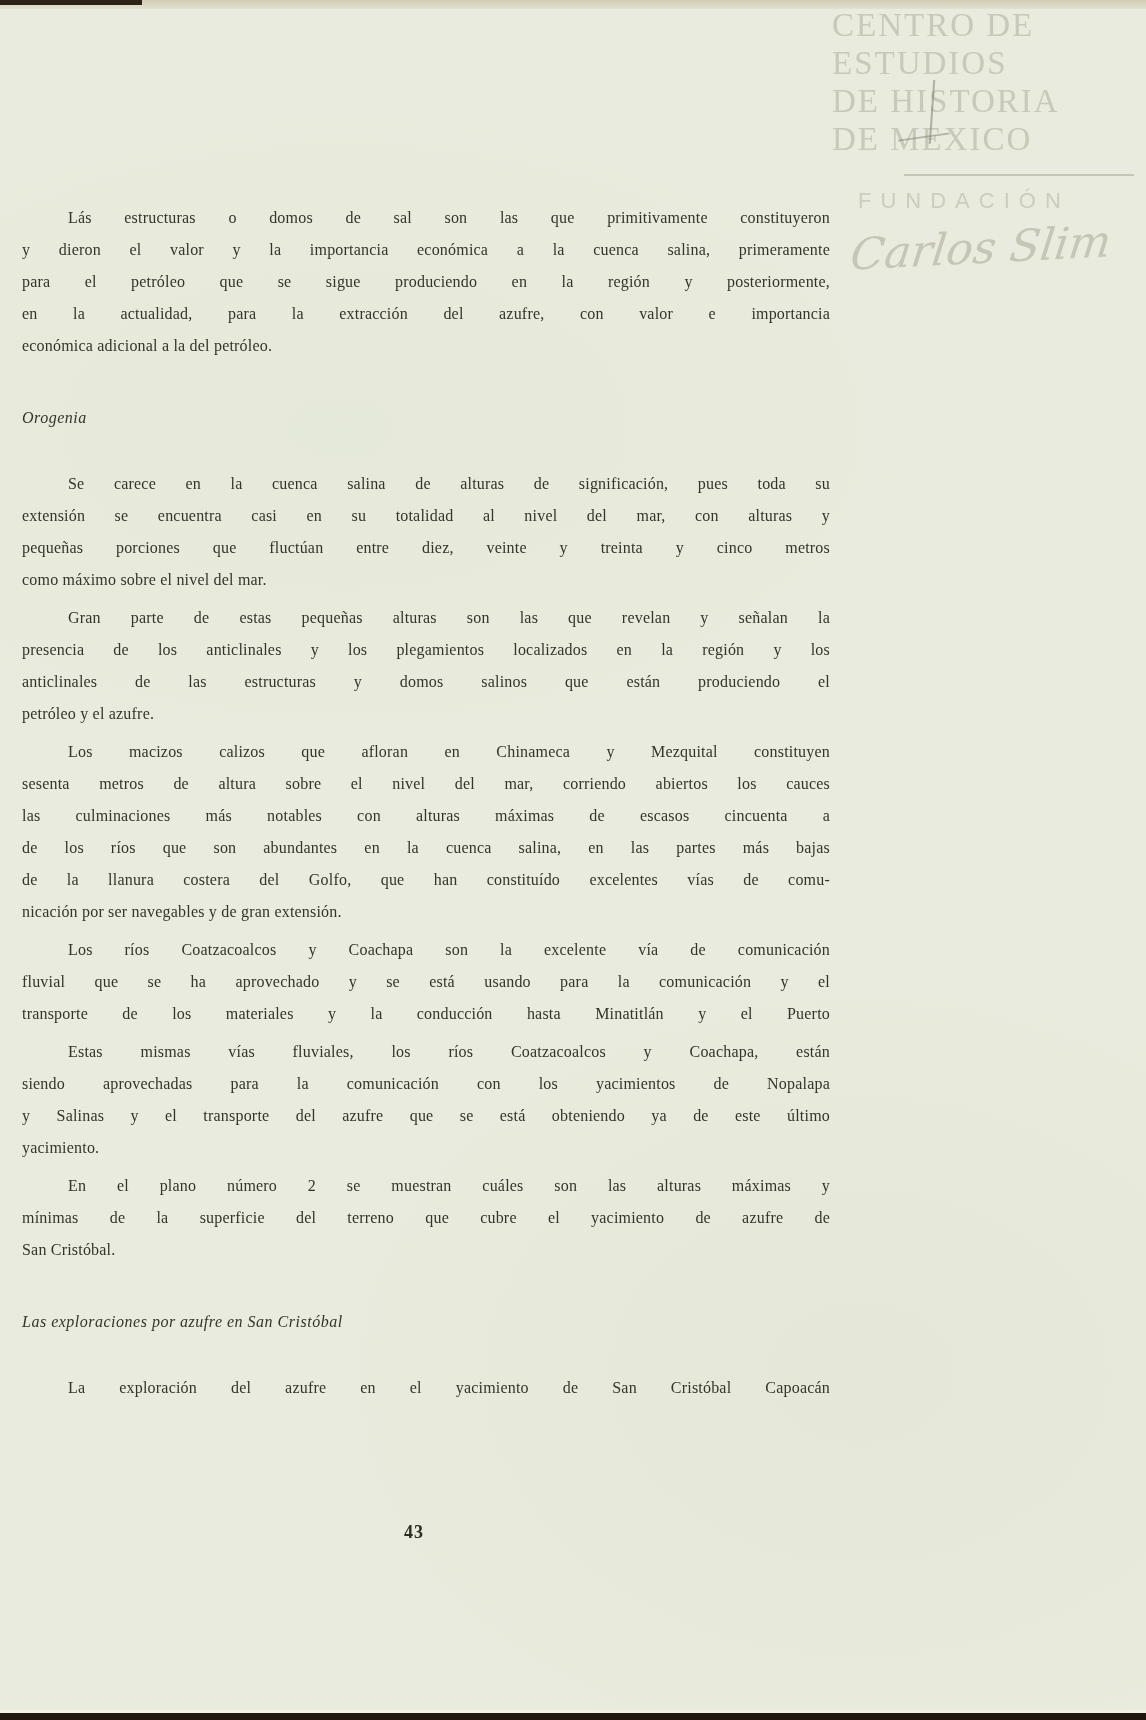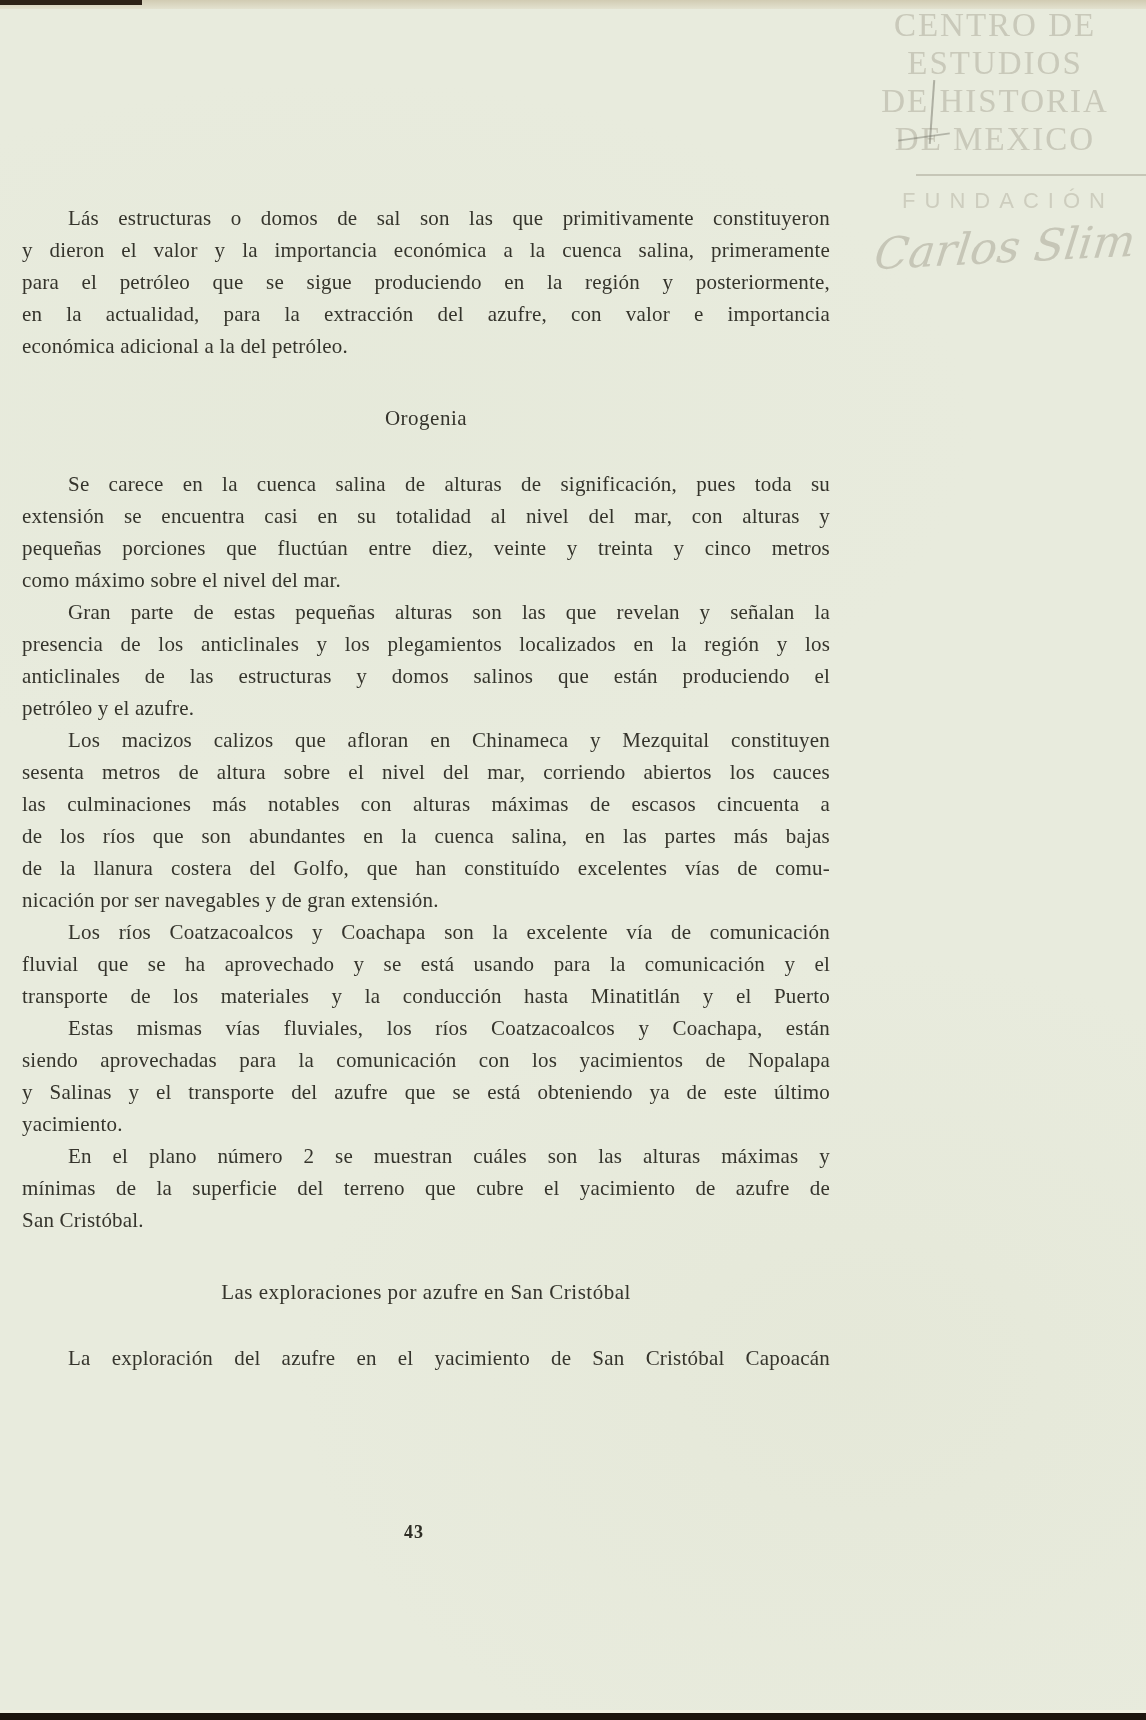--- a/index.html
+++ b/index.html
@@ -15,22 +15,22 @@
   }
   
   .top-band{position:absolute;top:0;left:0;width:100%;height:9px;
     background:linear-gradient(to bottom,#cdc6ab,#e2e0cd);opacity:.85;}
   .top-dark{position:absolute;top:0;left:0;width:142px;height:5px;background:#2d2217;}
   .bottom-light{position:absolute;bottom:7px;left:0;width:100%;height:3px;background:#f3f1e3;}
   .bottom-dark{position:absolute;bottom:0;left:0;width:100%;height:7px;background:#20160f;}
 
   
   .watermark{
-    position:absolute;top:6px;right:0;width:302px;
-    text-align:center;color:#c9c9ba;user-select:none;
+    position:absolute;top:6px;right:12px;width:302px;
+    color:#c9c9ba;user-select:none;
   }
   .wm-line{font-size:33px;line-height:38px;letter-spacing:2px;font-family:"Liberation Serif",serif;}
   .wm-divider{height:2px;background:#c6c6b7;margin:16px 0 0 72px;}
   .wm-foundation{
     margin-top:12px;padding-left:26px;
     font-family:"Liberation Sans",sans-serif;
     font-size:22px;letter-spacing:9px;color:#cdcdbe;white-space:nowrap;
   }
   .wm-signature{
     margin-top:8px;padding-left:20px;
@@ -40,29 +40,28 @@
     white-space:nowrap;
   }
   .pen-mark-v{position:absolute;left:931px;top:80px;width:2px;height:64px;
     background:rgba(115,115,104,.5);transform:rotate(4deg);}
   .pen-mark-h{position:absolute;left:898px;top:136px;width:52px;height:2px;
     background:rgba(115,115,104,.45);transform:rotate(-8deg);}
 
   
   .text-column{
     position:absolute;left:22px;top:202px;width:808px;
-    color:#35342c;font-size:21px;
+    color:#35342c;font-size:16px;
   }
   .block{margin:0;}
-  .block + .block{}
+  .block + .block{margin-top:6px;}
   .heading{
-    line-height:32px;
+    font-style:italic;line-height:32px;
     margin-top:40px !important;margin-bottom:34px !important;
     letter-spacing:.5px;
-    text-align:center;
   }
   .line{
     line-height:32px;
     text-align:justify;
     -moz-text-align-last:justify;
     text-align-last:justify;
     letter-spacing:.2px;
   }
   .line.first{text-indent:46px;}
   .line.last{text-align-last:left;}

